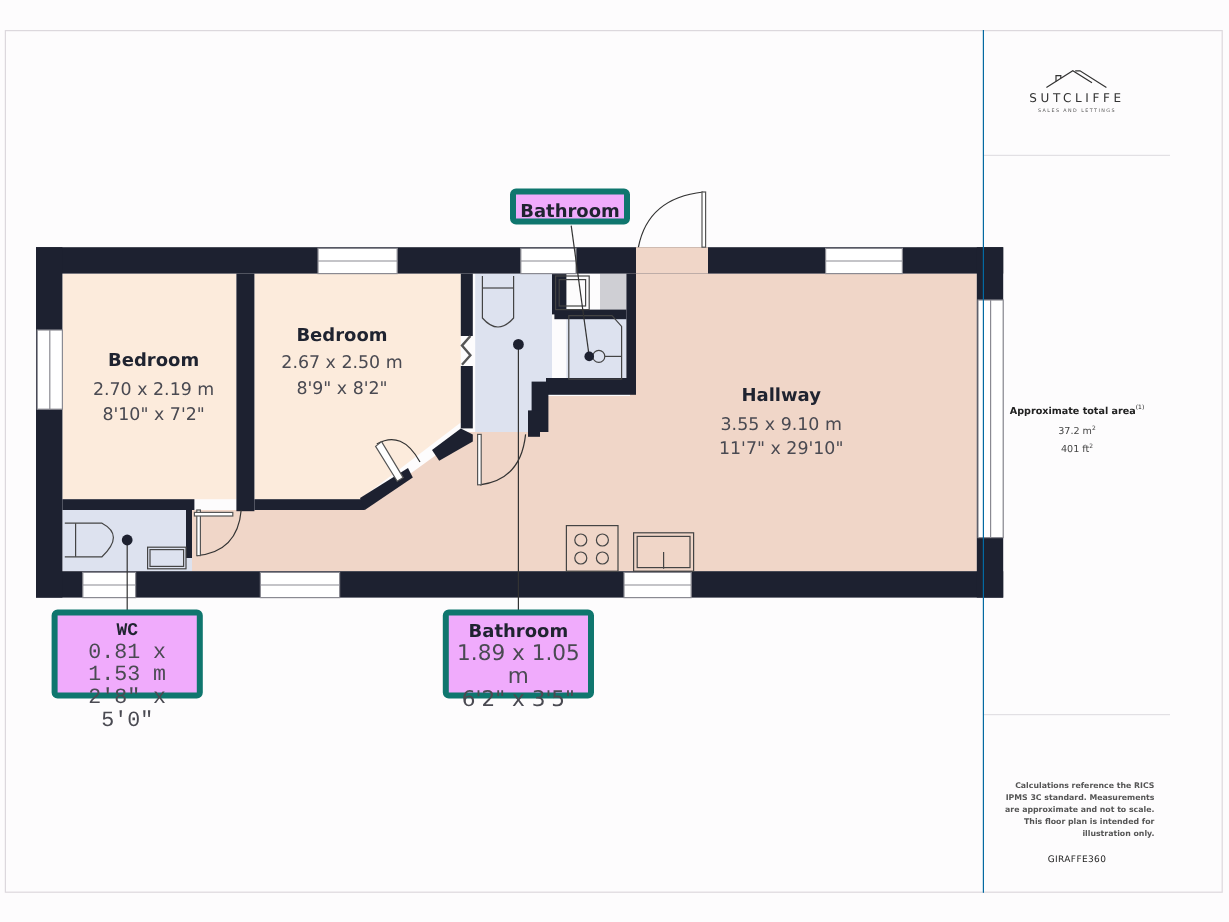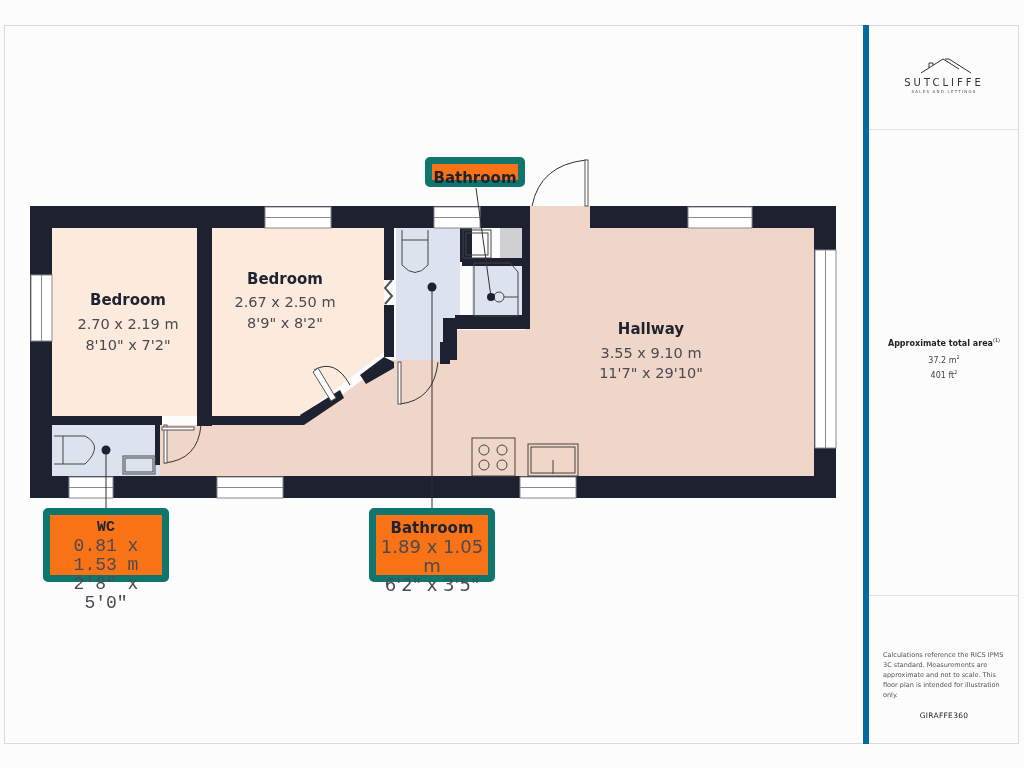--- a/index.html
+++ b/index.html
@@ -1,38 +1,38 @@
 <!DOCTYPE html>
 <html><head>
 <meta charset="utf-8">
 <style>
   html, body { margin:0; padding:0; background:#fdfcfd; }
   body { width:1024px; height:768px; position:relative; overflow:hidden; font-family:"DejaVu Sans", sans-serif; }
   .frame { position:absolute; left:4px; top:25px; width:1015px; height:719px; border:1px solid #dcd8dd; box-sizing:border-box; background:#fdfcfd; }
-  .sidebar { position:absolute; left:863px; top:25px; width:156px; height:719px; border-left:6px solid #0369a1; box-sizing:border-box; }
+  .sidebar { position:absolute; left:819px; top:25px; width:156px; height:719px; border-left:1px solid #0369a1; box-sizing:border-box; }
   .sb-sec { position:absolute; left:0; width:100%; box-sizing:border-box; border-bottom:1px solid #e2e0e4; }
   .logo-wrap { top:0; height:105px; }
   .logo-name { position:absolute; top:52px; left:0; width:100%; text-align:center; font-family:"DejaVu Sans", sans-serif; font-size:10px; letter-spacing:3px; color:#333; }
   .logo-sub { position:absolute; top:64px; left:0; width:100%; text-align:center; font-size:4px; letter-spacing:1.2px; color:#555; }
   .logo-house { position:absolute; top:30px; left:50px; }
   .area-sec { top:105px; height:466px; }
   .area-title { position:absolute; top:207px; left:0; width:100%; text-align:center; font-size:8px; font-weight:bold; color:#222; }
   .area-title sup { font-size:5px; font-weight:normal; }
   .area-val { position:absolute; left:0; width:100%; text-align:center; font-size:8px; color:#444; }
   .area-val sup { font-size:5px; }
   .foot-sec { top:571px; height:40px; }
   .foot-note { position:absolute; top:15px; left:0; width:100%; text-align:center; font-size:6.5px; color:#555; }
   .disc-sec { top:611px; height:108px; border-bottom:none; }
-  .disc { position:absolute; top:14px; left:14px; width:128px; text-align:left; font-size:6.5px; line-height:10px; color:#555; }
+  .disc { position:absolute; top:14px; left:14px; width:128px; text-align:right; font-size:6.5px; line-height:10px; color:#555;font-weight:bold; }
   .brand { position:absolute; top:75px; left:0; width:100%; text-align:center; font-size:7.5px; color:#222; letter-spacing:0.3px; }
   .brand b { font-weight:normal; }
   svg.plan { position:absolute; left:0; top:0; }
   .lbl-title { font-family:"DejaVu Sans", sans-serif; font-weight:bold; font-size:15px; fill:#1f2330; }
   .lbl-dim { font-family:"DejaVu Sans", sans-serif; font-size:14.5px; fill:#4a4a52; }
-  .callout { position:absolute; background:#f97316; border:7px solid #0f766e; border-radius:5px; box-sizing:border-box; text-align:center; }
+  .callout { position:absolute; background:#f0abfc; border:5px solid #0f766e; border-radius:5px; box-sizing:border-box; text-align:center; }
   .callout .t { font-weight:bold; font-size:15px; color:#1f2330; line-height:18px; }
   .callout .d { font-size:18px; color:#4a4a52; line-height:19px; }
 </style>
 </head>
 <body>
 
 <div class="frame"></div>
 
 <svg class="plan" width="864" height="768" viewBox="0 0 864 768">
 

